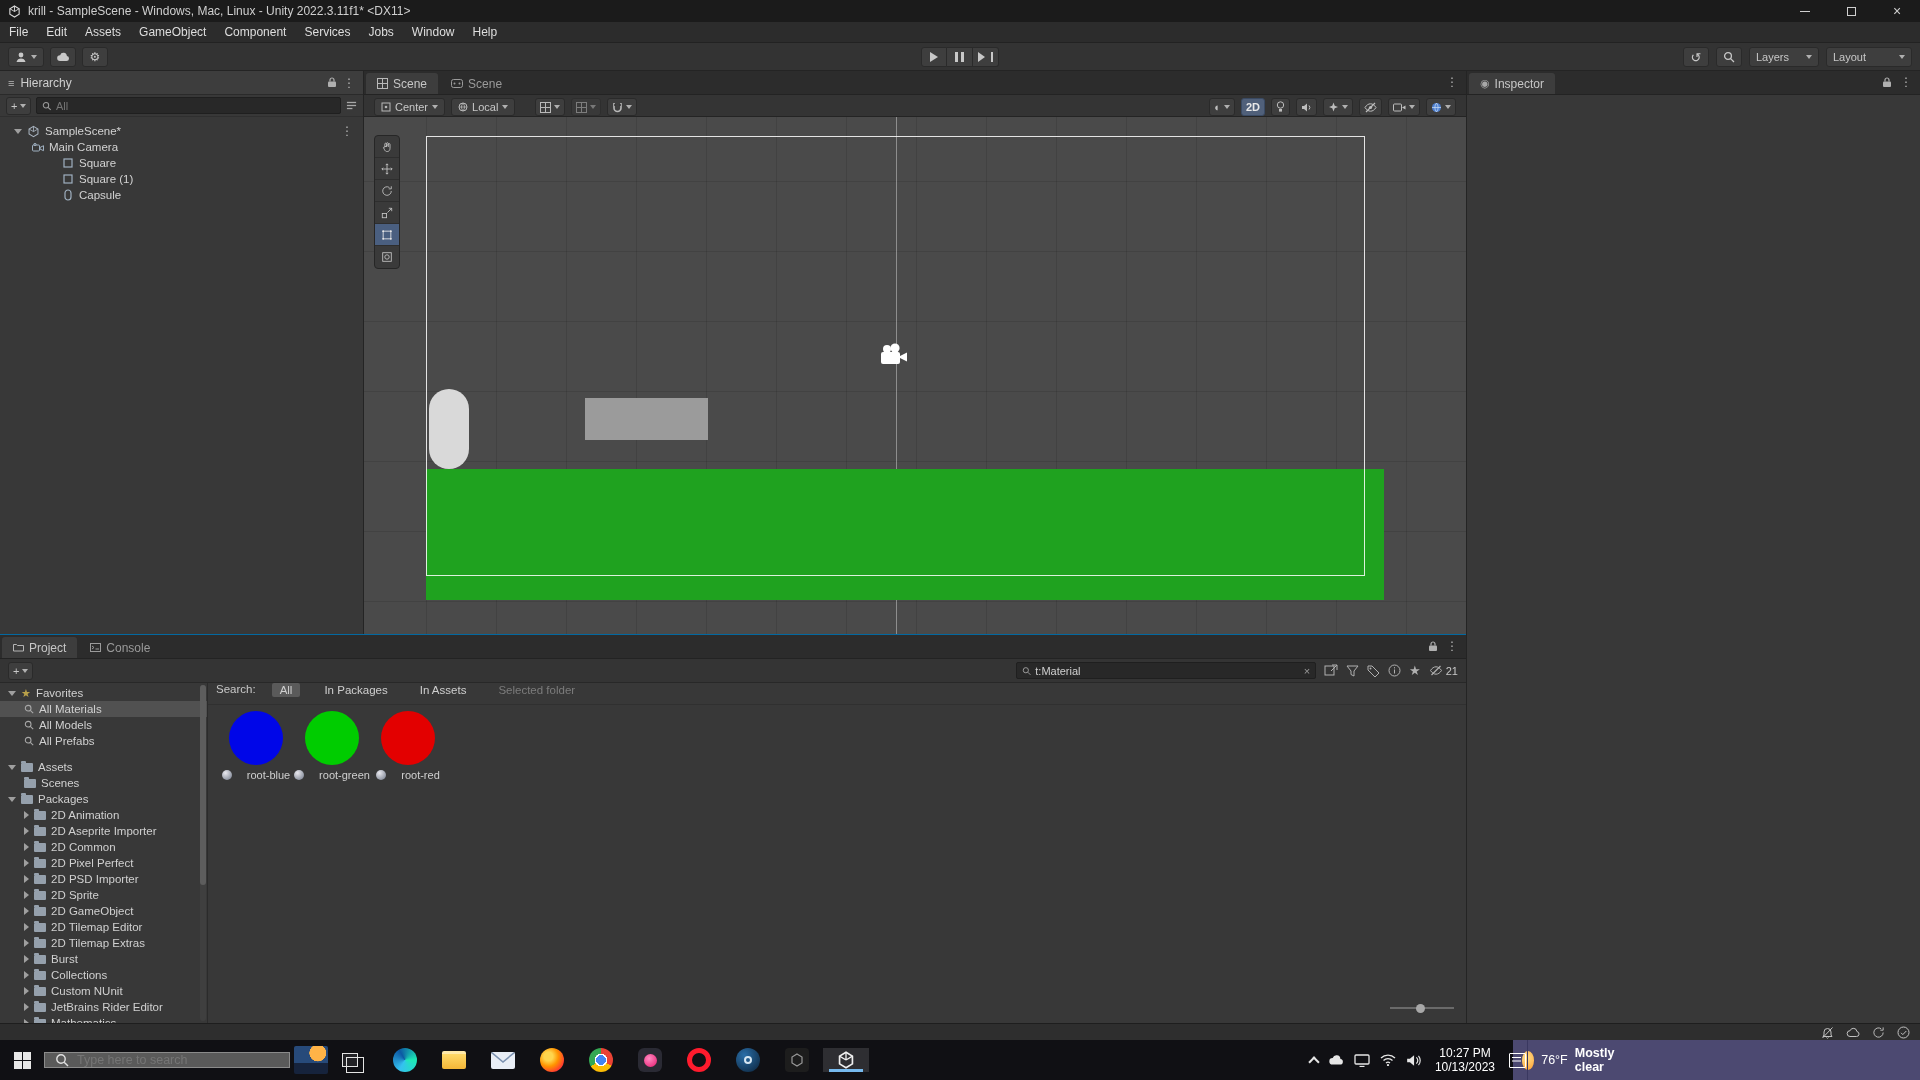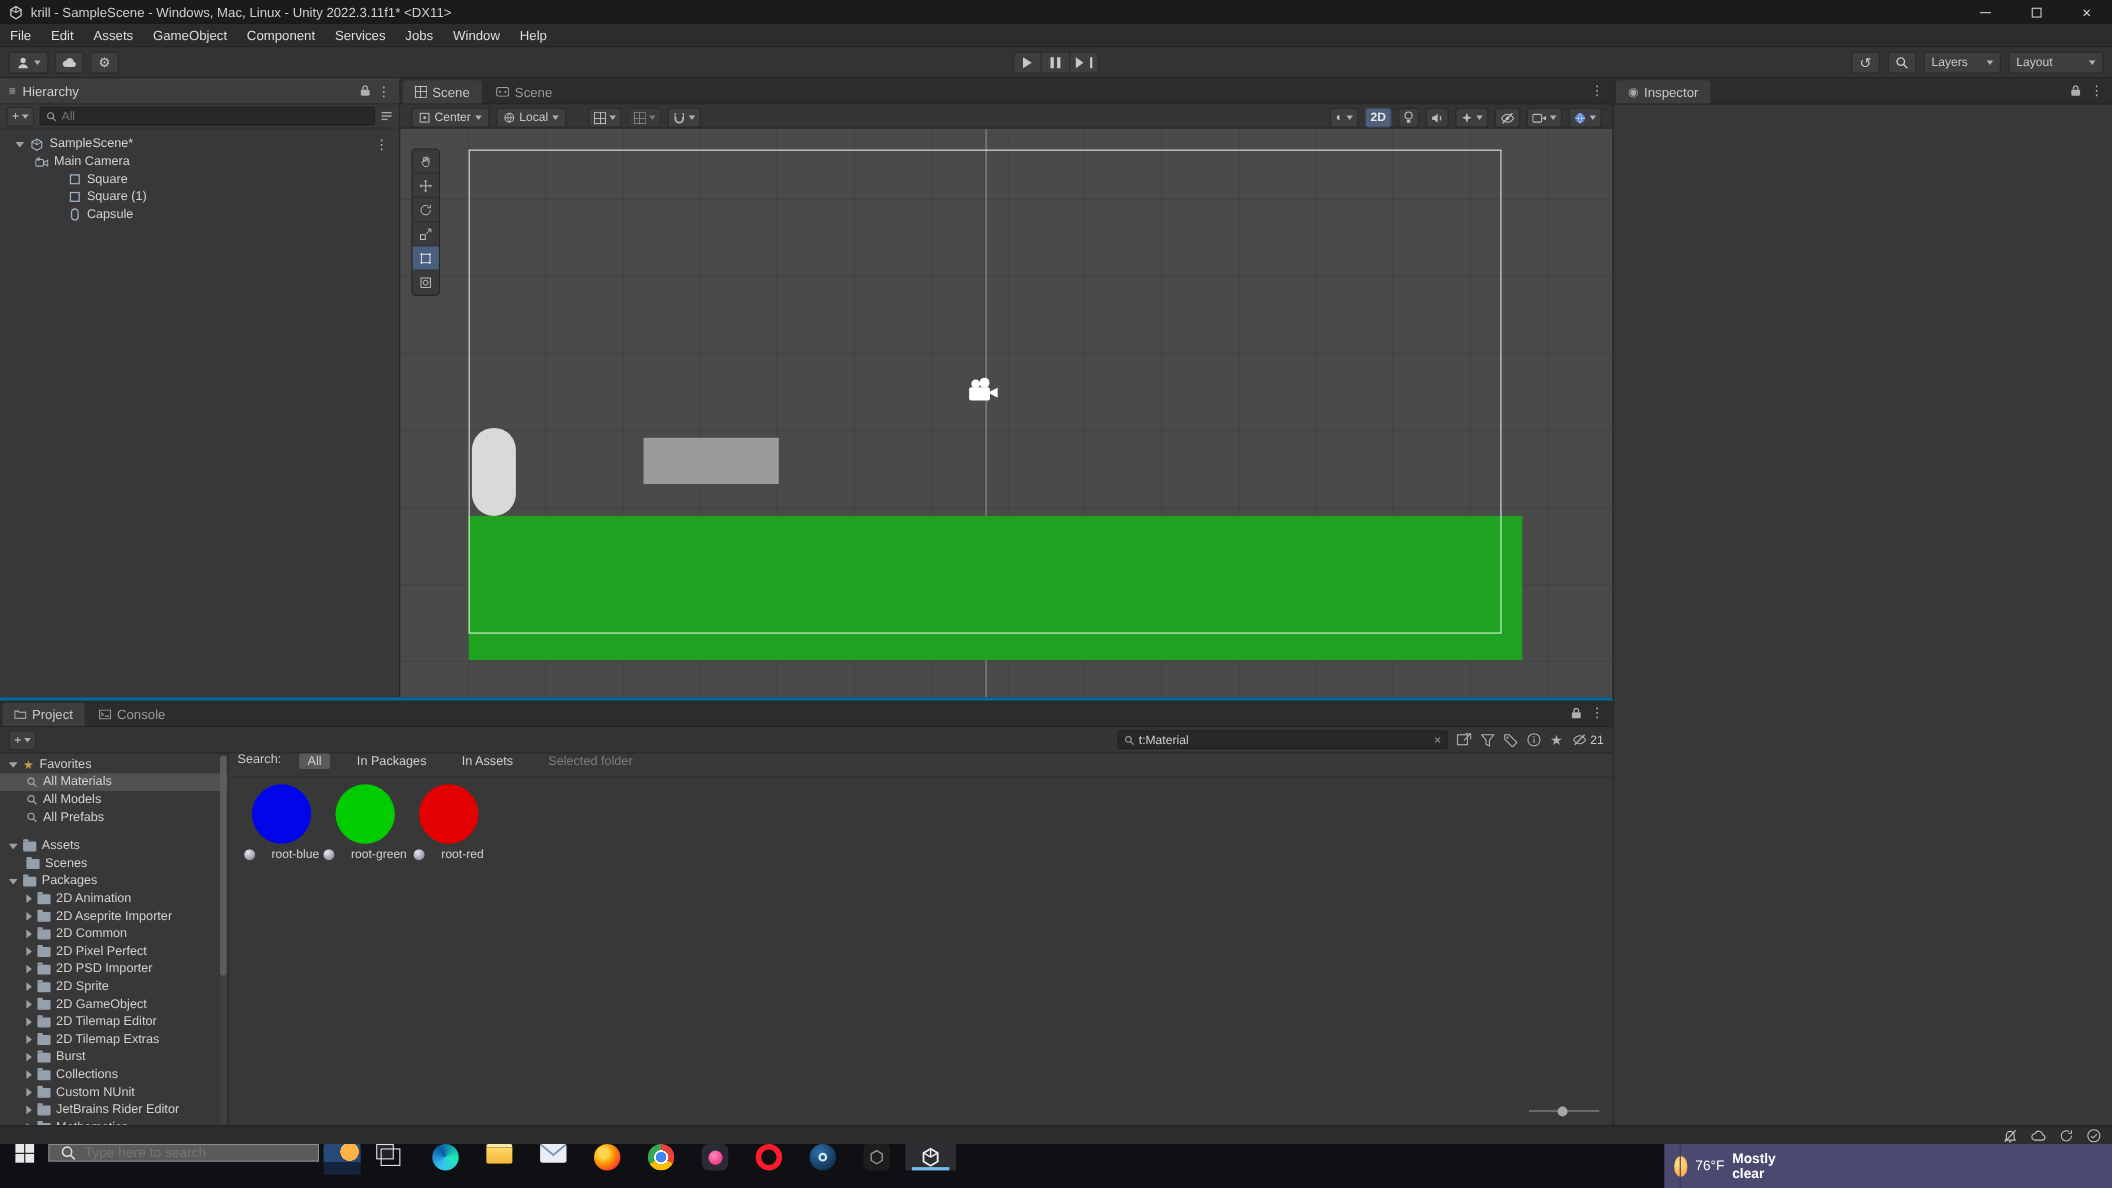--- a/index.html
+++ b/index.html
@@ -66,21 +66,21 @@
     background-size:70px 70px;background-position:-8px -6px}
   #tool-palette{position:absolute;left:10px;top:18px;width:26px;background:#3a3a3a;border:1px solid #262626;border-radius:4px;overflow:hidden}
   .tool-btn{width:24px;height:22px;display:flex;align-items:center;justify-content:center;border-bottom:1px solid #2e2e2e}
   .tool-btn.selected{background:#4a5f80}
   .tool-btn:last-child{border-bottom:none}
 
   
   #inspector{position:absolute;left:1466px;top:71px;width:454px;height:952px;background:#383838;border-left:1px solid #242424}
 
   
-  #project{position:absolute;left:0;top:634px;width:1466px;height:389px;background:#383838;border-top:3px solid #0369a1}
+  #project{position:absolute;left:0;top:634px;width:1466px;height:389px;background:#383838;border-top:1px solid #0369a1}
   #project-toolbar{height:24px;background:#343434;border-bottom:1px solid #282828;display:flex;align-items:center;padding:0 8px;gap:8px}
   #project-body{position:absolute;left:0;top:48px;width:1466px;height:341px;display:flex}
   #proj-tree{width:208px;height:341px;border-right:1px solid #2b2b2b;position:relative;padding-top:2px;overflow:hidden}
   .t-row{height:16px;display:flex;align-items:center;gap:5px;font-size:11.5px;color:#d0d0d0;padding-left:8px;white-space:nowrap}
   .t-row.indent1{padding-left:24px}
   .t-row.selected{background:#515151}
   .t-sec-gap{height:10px}
   #proj-scroll{position:absolute;right:1px;top:2px;width:6px;height:336px;background:#3f3f3f;border-radius:3px}
   #proj-scroll .thumb{position:absolute;left:0;top:0;width:6px;height:200px;background:#5d5d5d;border-radius:3px}
   #proj-content{flex:1;position:relative}
@@ -99,21 +99,21 @@
   .folder{width:12px;height:9px;background:#95a0ac;border-radius:1px;position:relative}
   .folder::before{content:"";position:absolute;top:-2px;left:0;width:5px;height:2px;background:#95a0ac;border-radius:1px 1px 0 0}
   .arr-down{width:0;height:0;border-left:4px solid transparent;border-right:4px solid transparent;border-top:5px solid #9f9f9f;display:inline-block}
   .arr-right{width:0;height:0;border-top:4px solid transparent;border-bottom:4px solid transparent;border-left:5px solid #9f9f9f;display:inline-block}
 
   
   #statusbar{position:absolute;left:0;top:1023px;width:1920px;height:17px;background:#2e2e2e;border-top:1px solid #1e1e1e;display:flex;align-items:center}
   #statusbar .icons{margin-left:auto;display:flex;align-items:center;gap:12px;padding-right:10px}
 
   
-  #taskbar{position:absolute;left:0;top:1040px;width:1532px;height:40px;background:#101014;display:flex;align-items:flex-start}
+  #taskbar{position:absolute;left:0;top:1040px;width:1532px;height:40px;background:#101014;display:flex;align-items:center}
   #tb-accent{position:absolute;left:1513px;top:0;width:407px;height:40px;background:#4c4971}
   .tb-btn{display:flex;align-items:center;justify-content:center}
   #start-btn{width:44px}
   .win-logo{display:grid;grid-template-columns:8px 8px;grid-template-rows:8px 8px;gap:1px}
   .win-logo i{background:#e8e8e8}
   #tb-search{width:246px;background:#5a5a5a;border:1px solid #8b8b8b;display:flex;align-items:center;gap:8px;padding:0 10px;font-size:12.5px;color:#e2e2e2}
   #tb-highlight{width:42px;display:flex;align-items:center;justify-content:center}
   .hl-art{width:34px;height:28px;border-radius:2px;background:
      radial-gradient(circle at 70% 25%,#ffb347 0 26%,transparent 27%),
      linear-gradient(180deg,#274a7a 0 60%,#16233c 60% 100%)}
@@ -802,17 +802,40 @@
           </svg>
       </span>
     </div>
 
     <div id="weather">
       <span class="sun-ico"></span>
       <span>76°F</span>
       <span style="font-weight:bold">Mostly clear</span>
     </div>
 
+    <div id="tray">
+      <span class="tray-chev"></span>
+      <svg width="16" height="12" viewBox="0 0 14 10">
+          <path d="M4 9h6.5a2.5 2.5 0 0 0 .4-4.97A3.5 3.5 0 0 0 4.1 3.2 2.9 2.9 0 0 0 4 9z" fill="#e6e6e6"></path>
+        </svg>
+      <svg width="16" height="13" viewBox="0 0 16 13">
+          <rect x="1" y="1" width="14" height="9" rx="1" fill="none" stroke="#e6e6e6" stroke-width="1.3"></rect>
+          <path d="M5.5 12.5h5" stroke="#e6e6e6" stroke-width="1.3"></path>
+        </svg>
+      <svg width="16" height="12" viewBox="0 0 16 12">
+          <path d="M1 4a10 10 0 0 1 14 0M3.5 6.5a6.5 6.5 0 0 1 9 0M6 9a3 3 0 0 1 4 0" fill="none" stroke="#e6e6e6" stroke-width="1.3"></path>
+          <circle cx="8" cy="11" r="1.1" fill="#e6e6e6"></circle>
+        </svg>
+      <svg width="15" height="13" viewBox="0 0 13 11">
+          <path d="M1 4h2.4L7 1v9L3.4 7H1z" fill="#e6e6e6"></path>
+          <path d="M9 2.8a4 4 0 0 1 0 5.4M10.8 1.4a6.3 6.3 0 0 1 0 8.2" fill="none" stroke="#e6e6e6"></path>
+        </svg>
+      <div id="clock">
+        <div>10:27 PM</div>
+        <div>10/13/2023</div>
+      </div>
+      <span class="ac-ico"></span>
+    </div>
 
     <div id="show-desktop"></div>
   </div>
 
 </div>
 
 </body></html>

